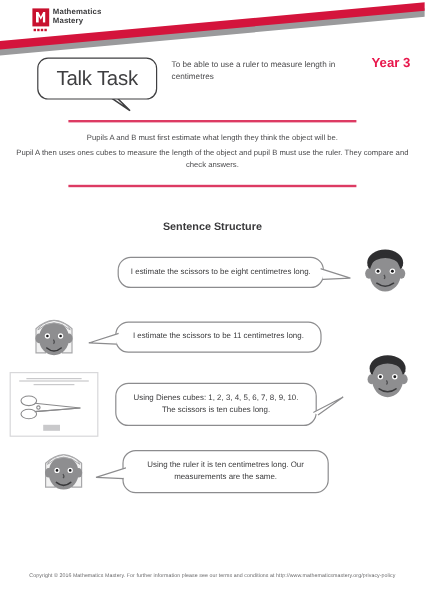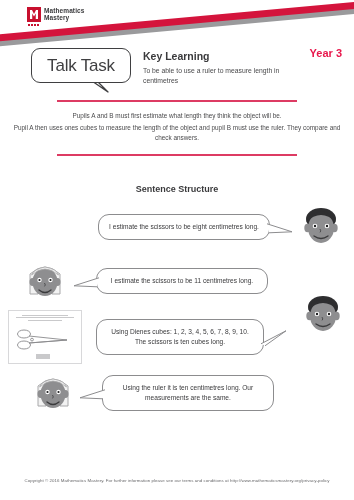--- a/index.html
+++ b/index.html
@@ -307,21 +307,20 @@
   </div>
 
   <div class="talk-bubble">
     <span>Talk Task</span>
   </div>
   <svg class="talk-tail" viewBox="0 0 22 14">
     <path d="M1 0 L20 13 L9 2" fill="#ffffff" stroke="#3f3f41" stroke-width="1.3" stroke-linejoin="round"></path>
   </svg>
 
   <div class="key-learning">
-    <h2>Key Learning</h2>
     <p>To be able to use a ruler to measure length in centimetres</p>
   </div>
 
   <div class="year-badge">Year 3</div>
 </div>
 
 <div class="rule"></div>
 <div class="intro">
   <p>Pupils A and B must first estimate what length they think the object will be.</p>
   <p>Pupil A then uses ones cubes to measure the length of the object and pupil B must use the ruler. They compare and check answers.</p>

